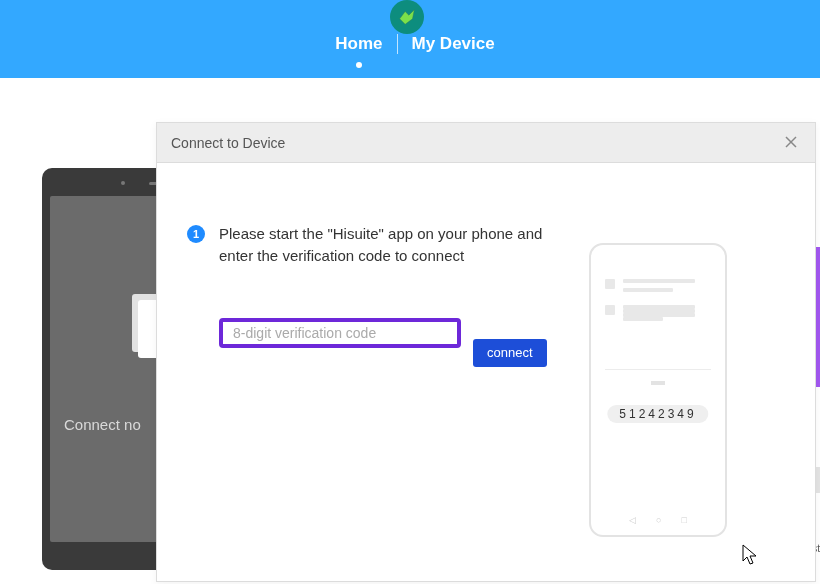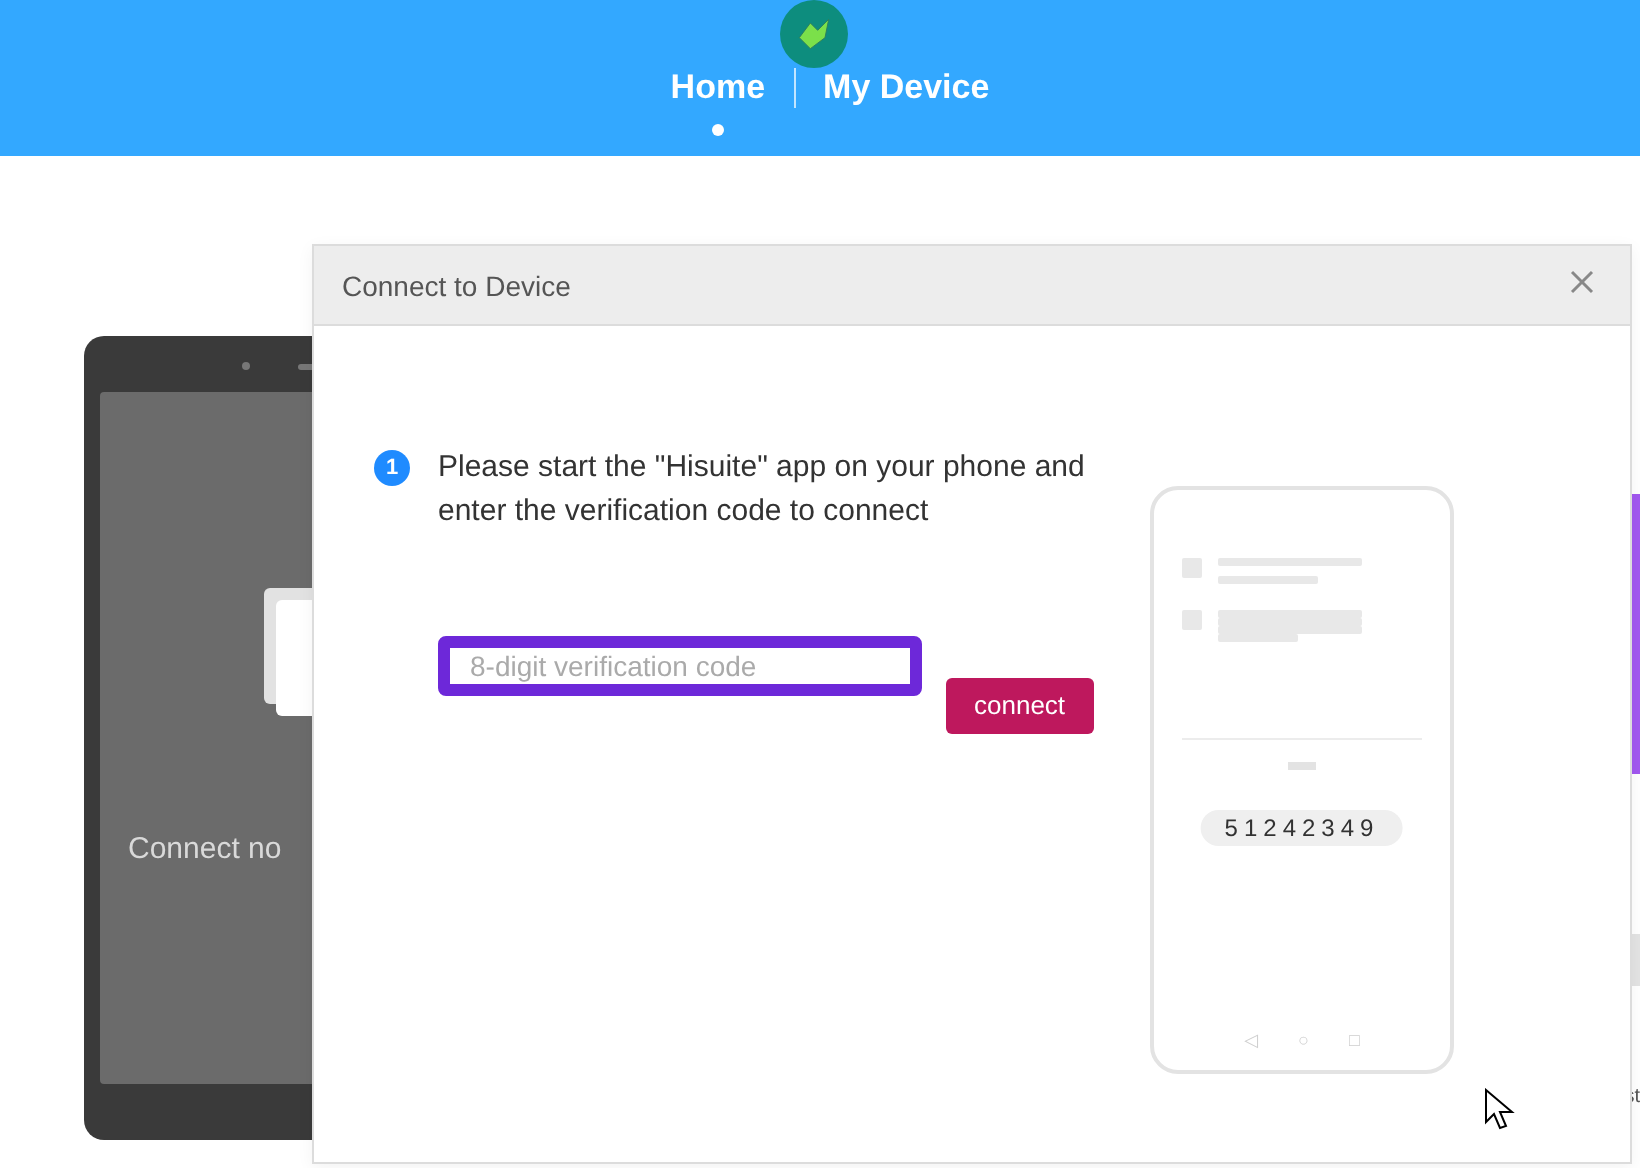--- a/index.html
+++ b/index.html
@@ -163,45 +163,45 @@
   .step-text { font-size:15px; color:#333; line-height:1.45; }
   
   .input-row {
     margin-top: 32px;
     margin-left: 32px;
     display:flex; align-items:center; gap:12px;
   }
   .code-input {
     width: 242px;
     height: 30px;
-    border: 6px solid #6d28d9;
+    border: 4px solid #6d28d9;
     border-radius: 4px;
     padding: 0 10px;
     font-size: 14px;
     color:#333;
   }
   .code-input::placeholder { color:#aaaaaa; }
   .connect-btn {
     height: 28px;
     padding: 0 14px;
-    background: #be185d;
+    background: #1d4ed8;
     color: #ffffff;
     border: none;
     border-radius: 3px;
     font-size: 13px;
     cursor: pointer;
     margin-top: 40px;
   }
   
   
   .illus-phone {
     position: absolute;
     right: 88px;
     top: 80px;
-    width: 152px;
+    width: 138px;
     height: 294px;
     border: 2px solid #e3e3e3;
     border-radius: 14px;
     background:#fff;
   }
   .illus-phone .screen-area {
     position:absolute;
     top: 24px; left: 8px; right:8px; bottom: 30px;
   }
   .illus-line { background:#e8e8e8; border-radius:1px; }

